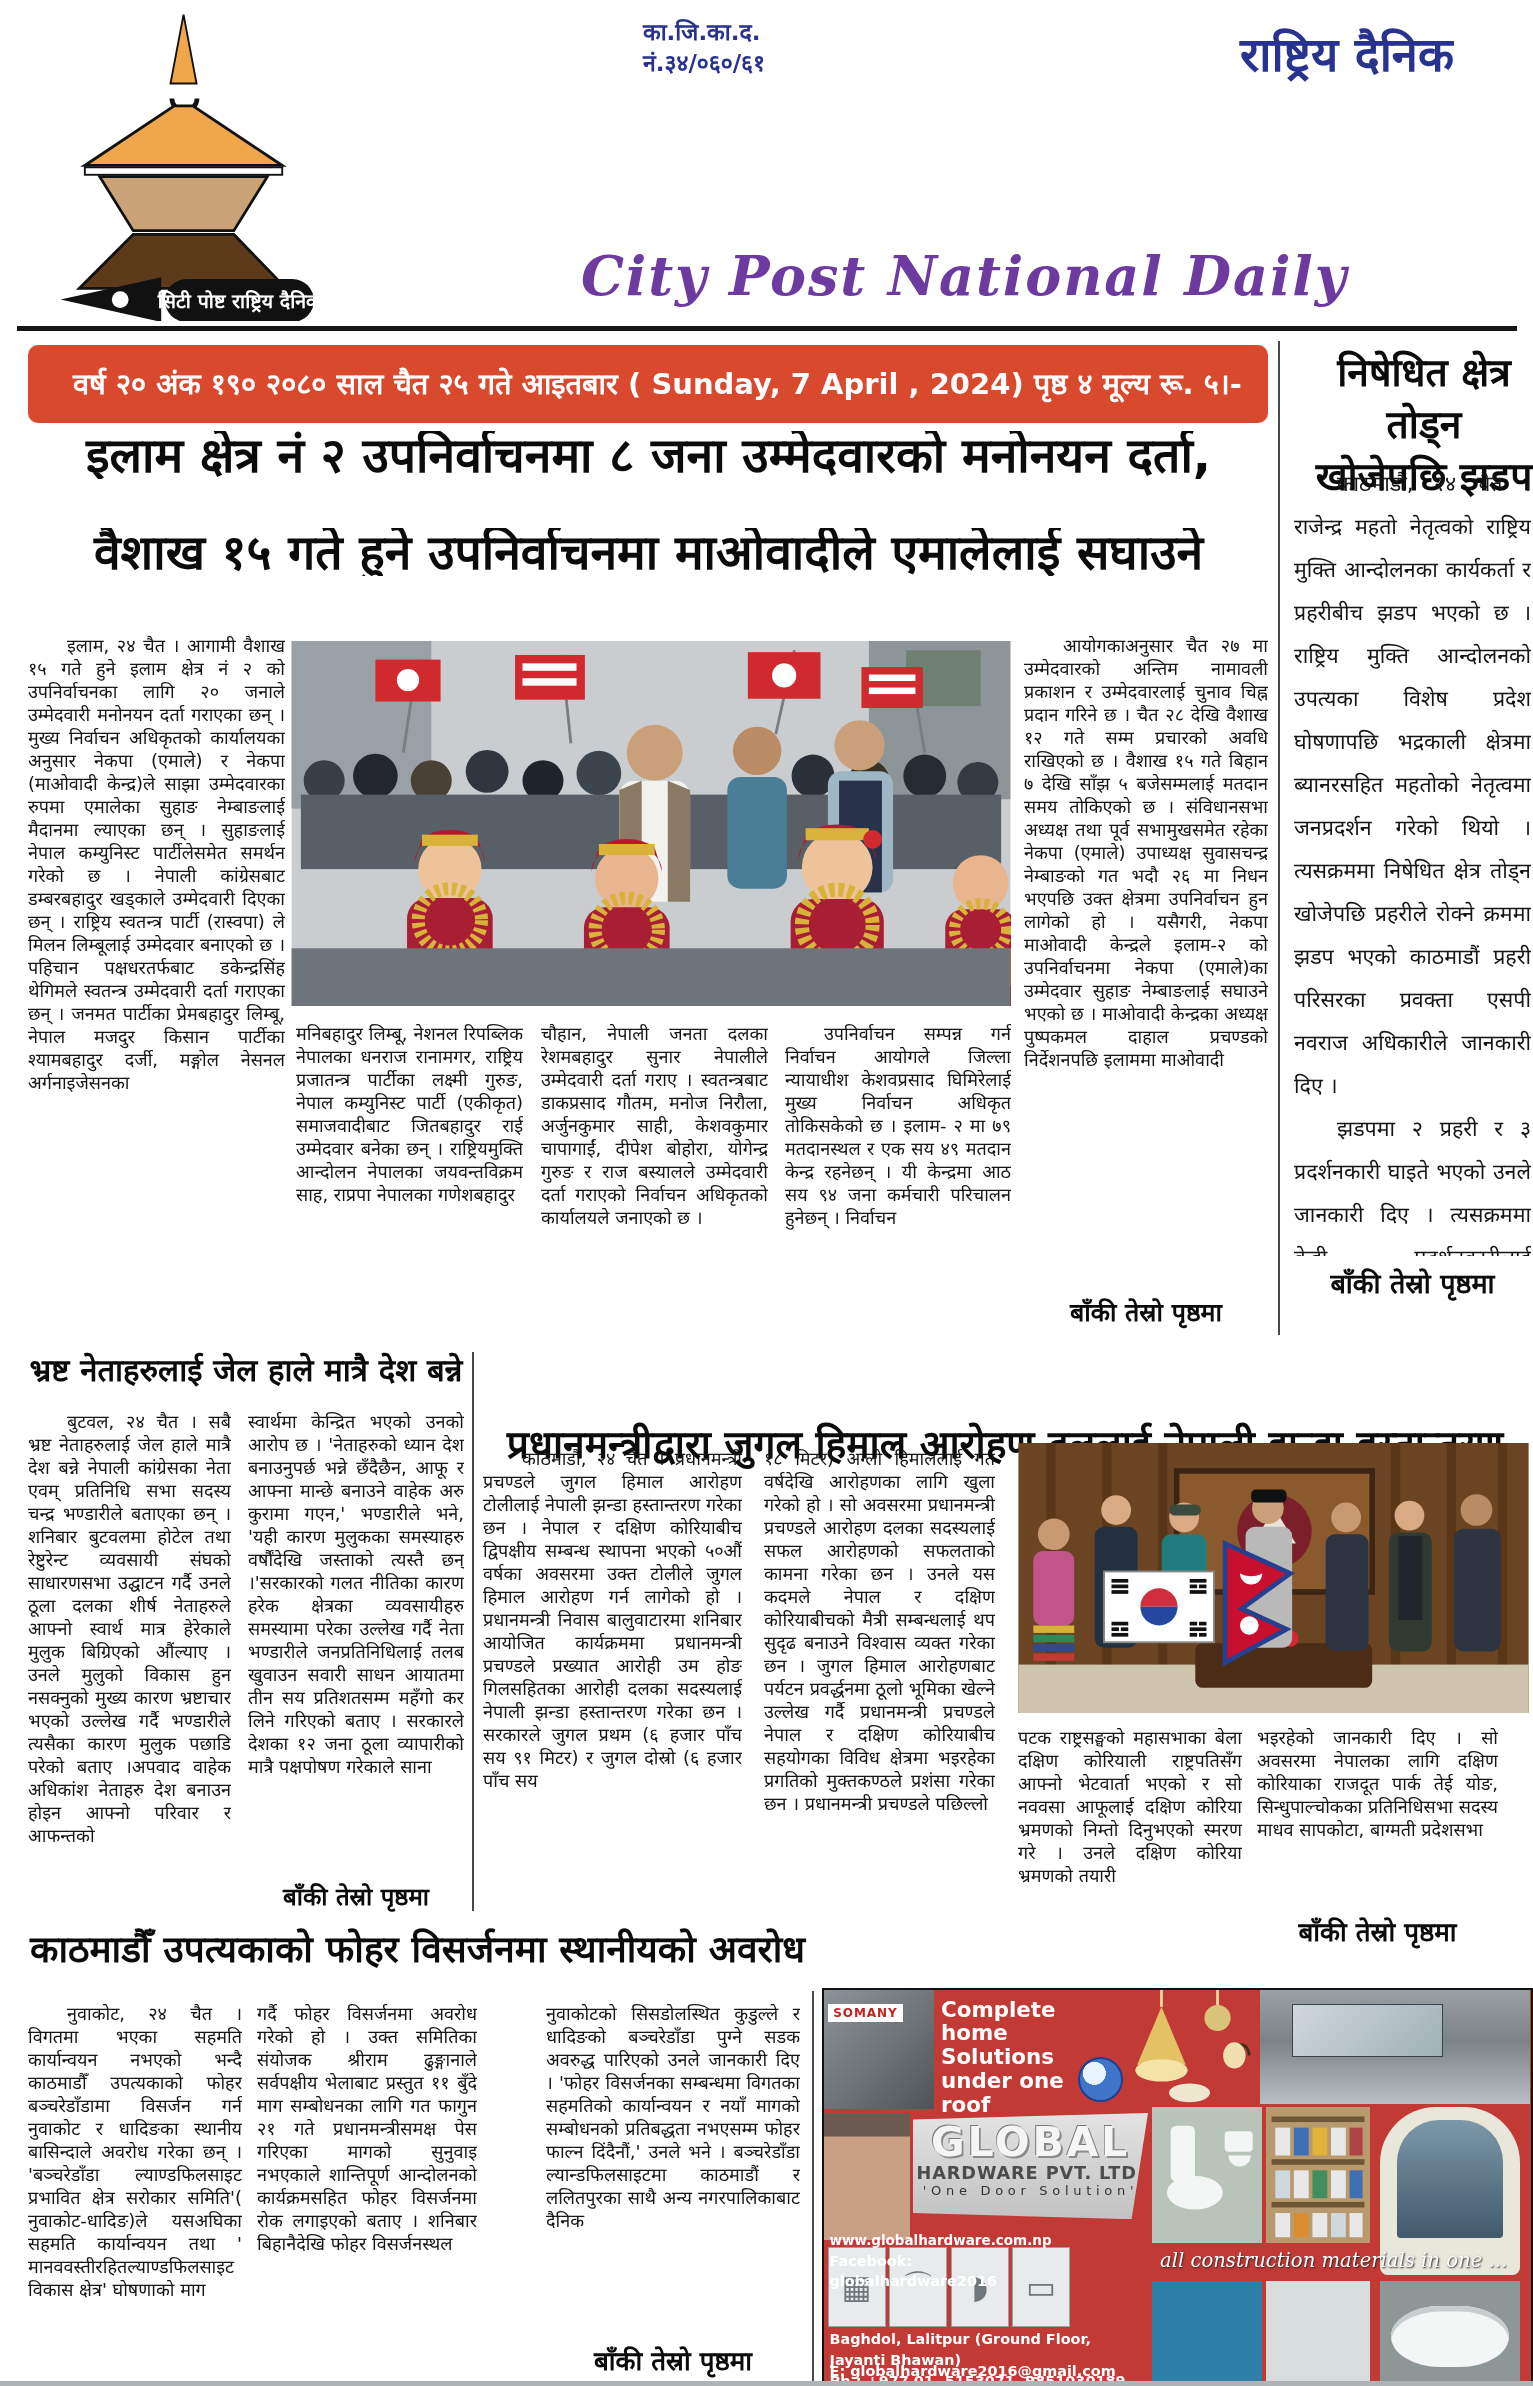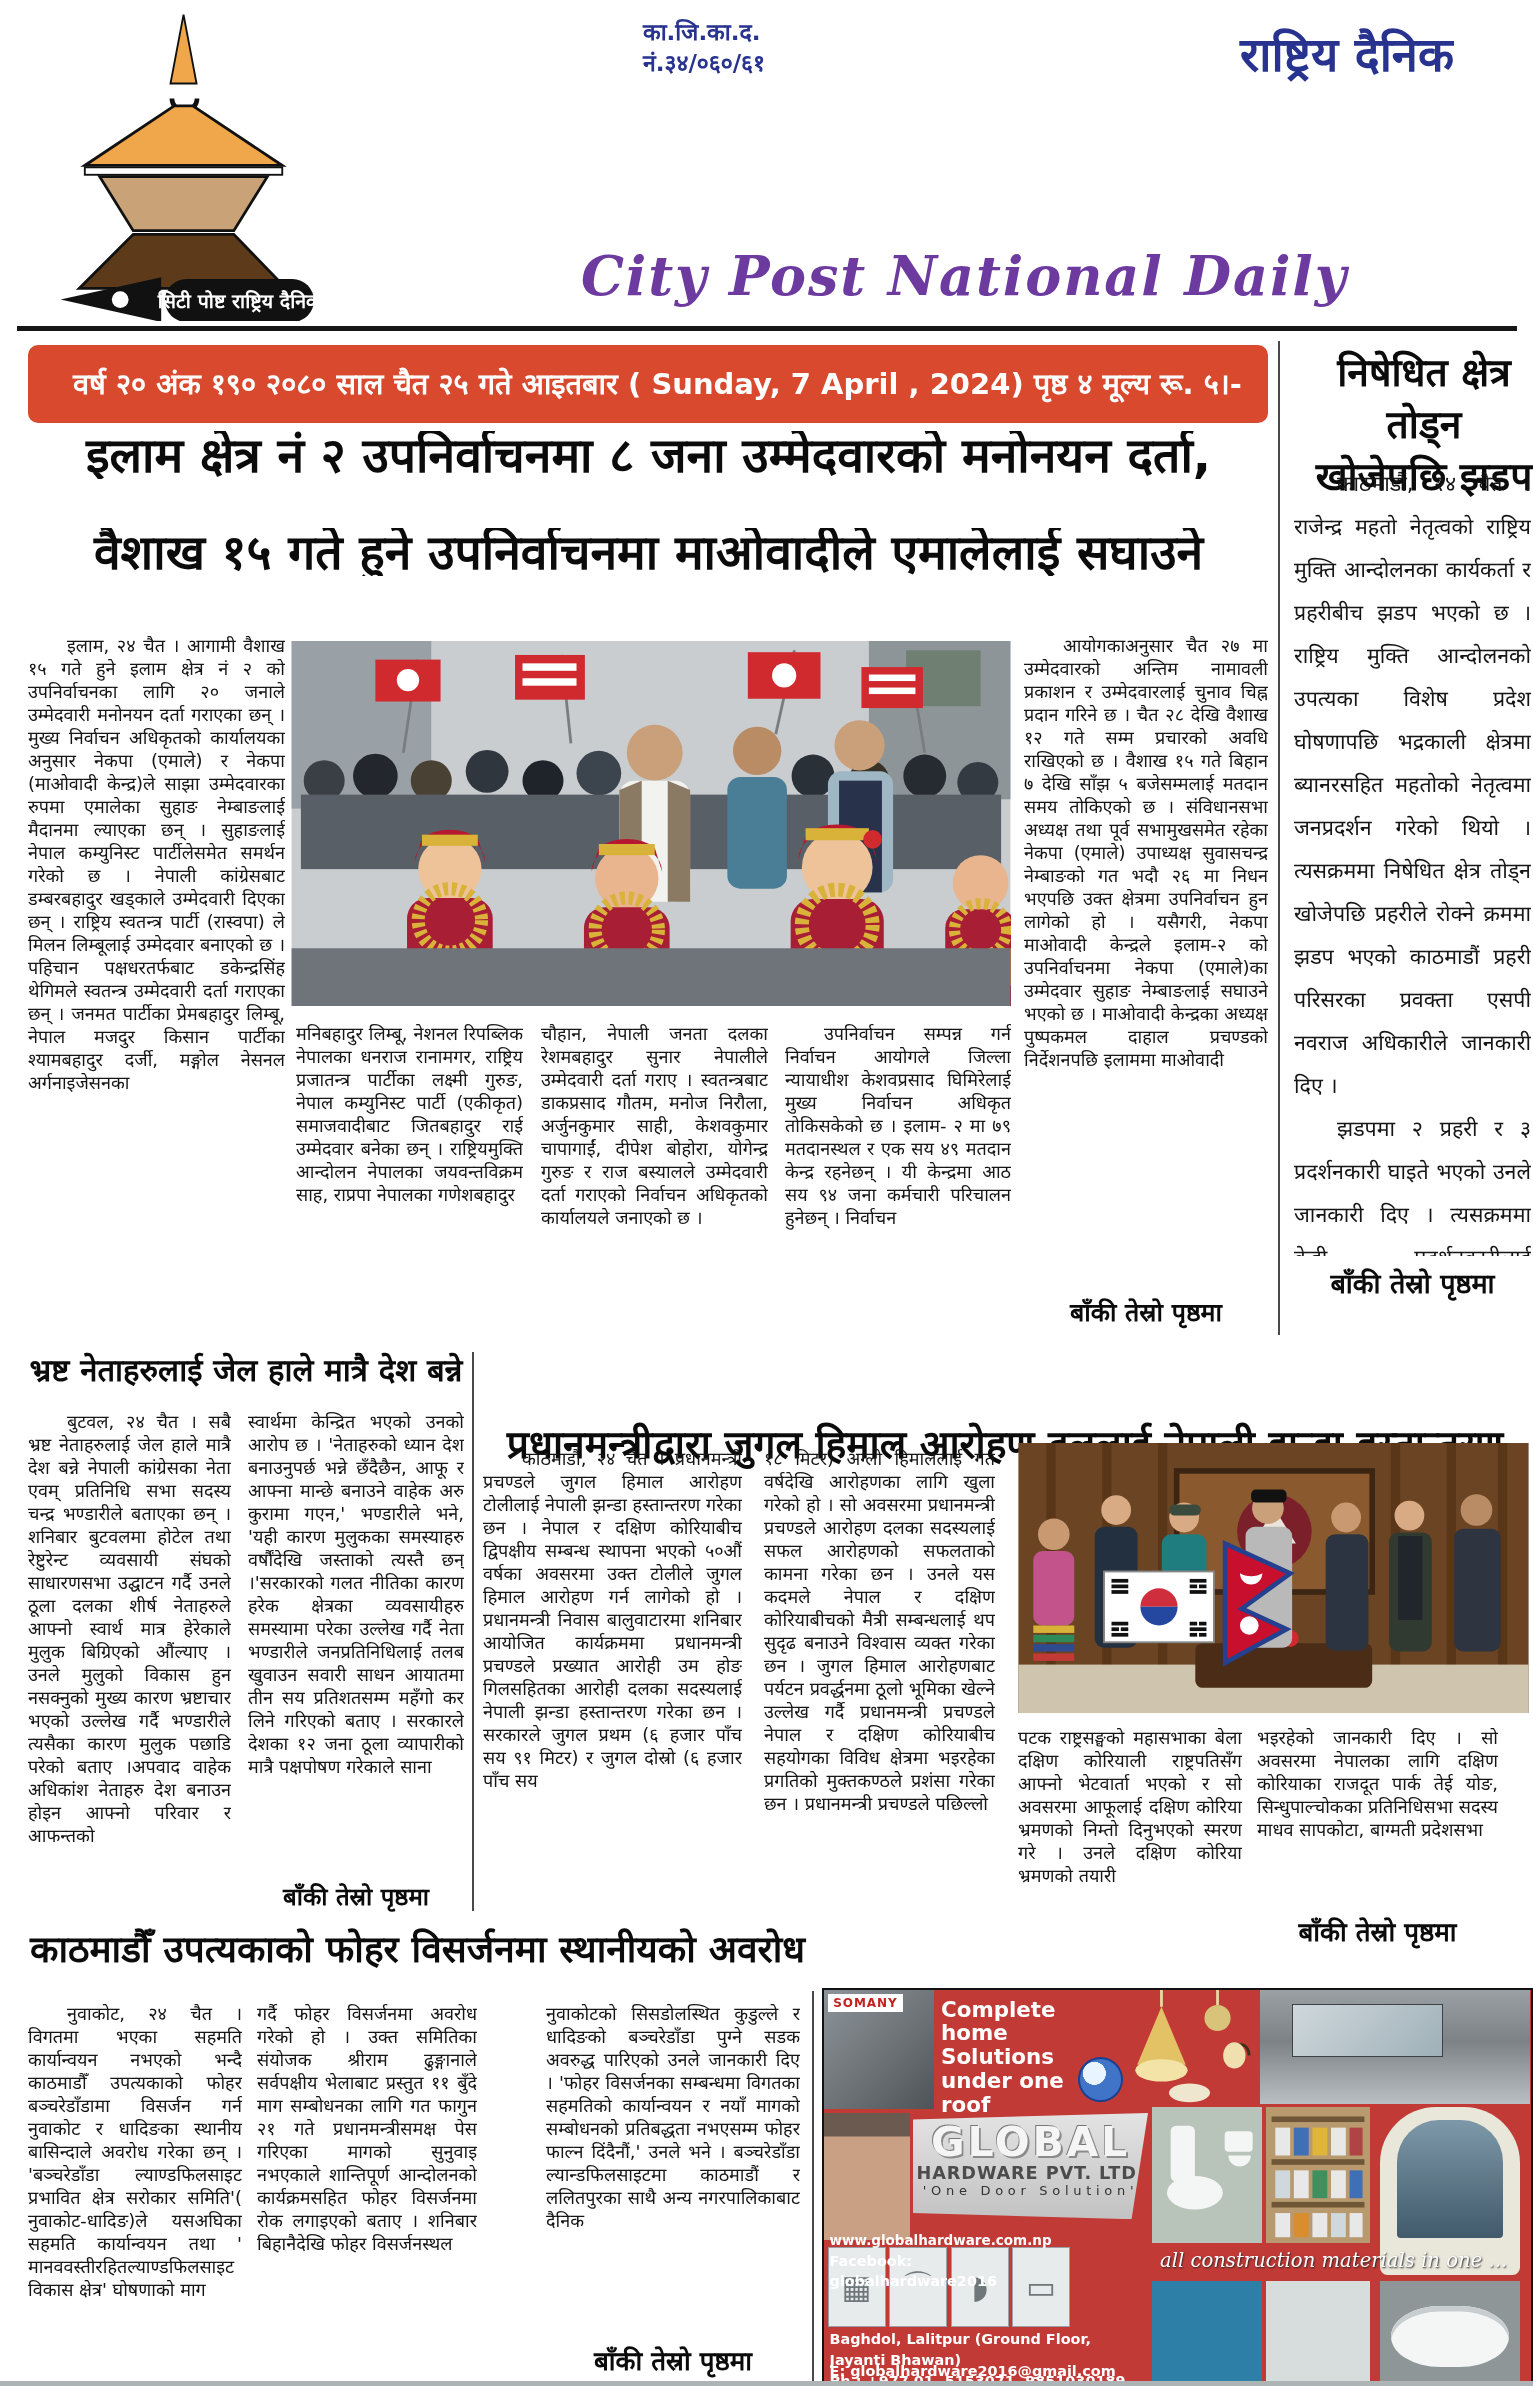--- a/index.html
+++ b/index.html
@@ -311,21 +311,21 @@
 
       <g>
         <polygon points="222,108 222,236 288,200 240,178 292,140" fill="#c8102e" stroke="#24408f" stroke-width="5"></polygon>
         <path d="M238,140 a12,12 0 0 0 24,0 a16,9 0 0 1 -24,0 z" fill="#fff"></path>
         <circle cx="248" cy="196" r="10" fill="#fff"></circle>
       </g>
     </svg>
   </div>
 
   <div class="abs bodycol" style="left:1018px;top:1726px;width:224px;height:185px;overflow:hidden;">
-      <p style="text-indent:0;">पटक राष्ट्रसङ्घको महासभाका बेला दक्षिण कोरियाली राष्ट्रपतिसँग आफ्नो भेटवार्ता भएको र सो अवसरमा आफूलाई दक्षिण कोरिया भ्रमणको निम्तो दिनुभएको स्मरण गरे । उनले दक्षिण कोरिया भ्रमणको तयारी</p>
+      <p style="text-indent:0;">पटक राष्ट्रसङ्घको महासभाका बेला दक्षिण कोरियाली राष्ट्रपतिसँग आफ्नो भेटवार्ता भएको र सो नववसा आफूलाई दक्षिण कोरिया भ्रमणको निम्तो दिनुभएको स्मरण गरे । उनले दक्षिण कोरिया भ्रमणको तयारी</p>
     </div>
   <div class="abs bodycol" style="left:1257px;top:1726px;width:241px;height:185px;overflow:hidden;">
       <p style="text-indent:0;">भइरहेको जानकारी दिए । सो अवसरमा नेपालका लागि दक्षिण कोरियाका राजदूत पार्क तेई योङ, सिन्धुपाल्चोकका प्रतिनिधिसभा सदस्य माधव सापकोटा, बाग्मती प्रदेशसभा</p>
     </div>
   <div class="abs continued" style="left:1257px;top:1913px;width:241px;font-size:26px;">बाँकी तेस्रो पृष्ठमा</div>
 
   <div class="abs headline fit" style="left: 26px; top: 1922px; width: 783px; font-size: 37px;">काठमाडौँ उपत्यकाको फोहर विसर्जनमा स्थानीयको अवरोध</div>
   <div class="abs bodycol" style="left:28px;top:2002px;width:214px;height:347px;overflow:hidden;">
       <p>नुवाकोट, २४ चैत । विगतमा भएका सहमति कार्यान्वयन नभएको भन्दै काठमाडौँ उपत्यकाको फोहर बञ्चरेडाँडामा विसर्जन गर्न नुवाकोट र धादिङका स्थानीय बासिन्दाले अवरोध गरेका छन् । 'बञ्चरेडाँडा ल्याण्डफिलसाइट प्रभावित क्षेत्र सरोकार समिति'( नुवाकोट-धादिङ)ले यसअघिका सहमति कार्यान्वयन तथा ' मानववस्तीरहितल्याण्डफिलसाइट विकास क्षेत्र' घोषणाको माग</p>
     </div>
@@ -335,21 +335,21 @@
   <div class="abs bodycol" style="left:546px;top:2002px;width:254px;height:336px;overflow:hidden;">
       <p style="text-indent:0;">नुवाकोटको सिसडोलस्थित कुडुल्ले र धादिङको बञ्चरेडाँडा पुग्ने सडक अवरुद्ध पारिएको उनले जानकारी दिए । 'फोहर विसर्जनका सम्बन्धमा विगतका सहमतिको कार्यान्वयन र नयाँ मागको सम्बोधनको प्रतिबद्धता नभएसम्म फोहर फाल्न दिंदैनौं,' उनले भने । बञ्चरेडाँडा ल्यान्डफिलसाइटमा काठमाडौं र ललितपुरका साथै अन्य नगरपालिकाबाट दैनिक</p>
     </div>
   <div class="abs continued" style="left:546px;top:2342px;width:254px;font-size:26px;">बाँकी तेस्रो पृष्ठमा</div>
 
   <div class="abs vrule" style="left:812px;top:1991px;width:1.9px;height:392px;"></div>
 
   <div class="abs ad" style="left:822px;top:1988px;width:707px;height:395px;">
 
     <div class="abs ad-tiles" style="left:0;top:0;width:110px;height:119px;"></div>
-    <div class="abs ad-somany" style="left:3.7px;top:4px;">SOMANY</div>
+    <div class="abs ad-somany" style="left:3.7px;top:14px;">SOMANY</div>
 
     <div class="abs ad-heading" style="left:117px;top:7.5px;width:132px;">Complete home Solutions under one roof</div>
 
     <div class="abs ad-globe" style="left:254px;top:67px;width:41px;height:41px;"></div>
 
     <div class="abs" style="left:300px;top:0;width:131px;height:114px;">
       <svg width="131" height="114" viewBox="0 0 140 122">
         <line x1="40" y1="0" x2="40" y2="18" stroke="#e8d9a0" stroke-width="3"></line>
         <polygon points="40,18 14,80 66,80" fill="#e3c165"></polygon>
         <ellipse cx="40" cy="86" rx="28" ry="12" fill="#f3e3a6"></ellipse>

